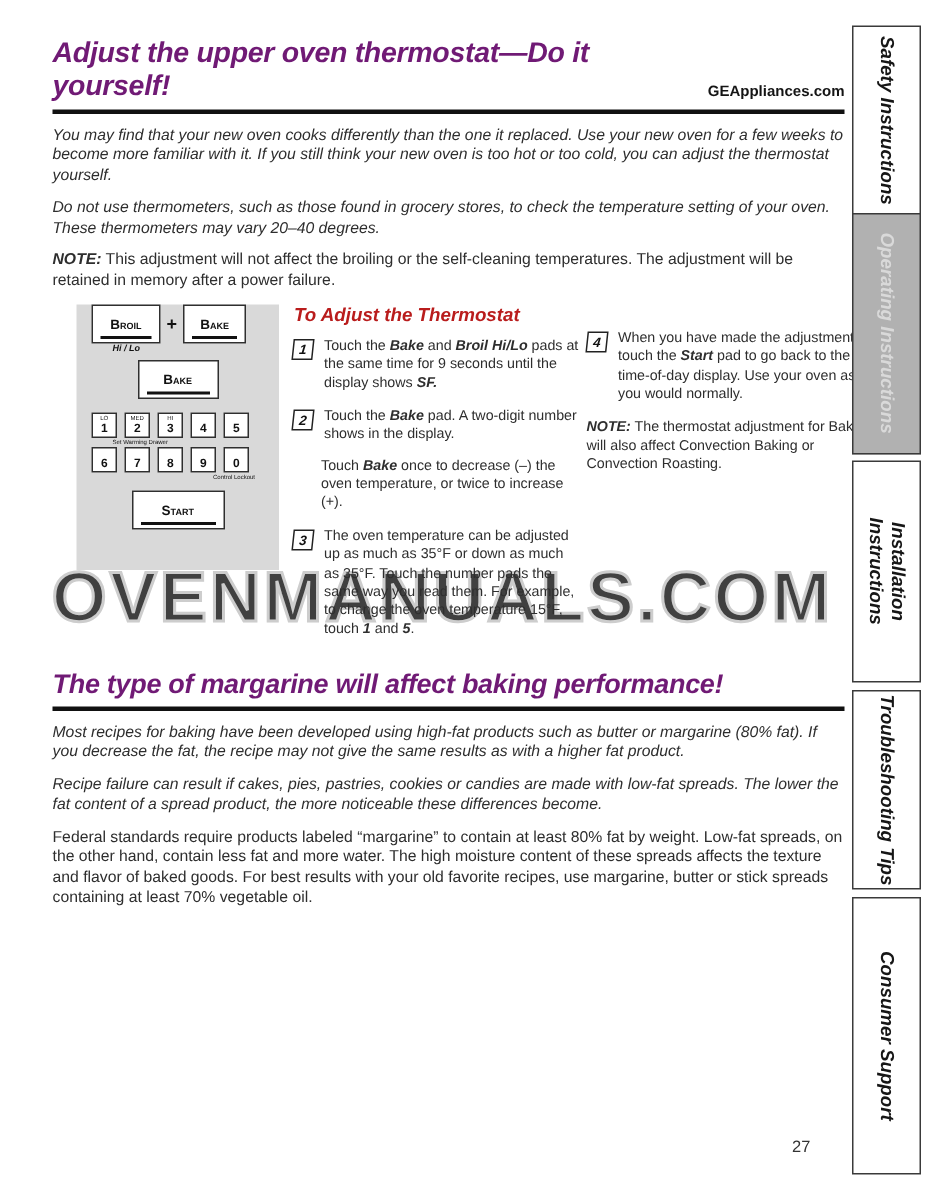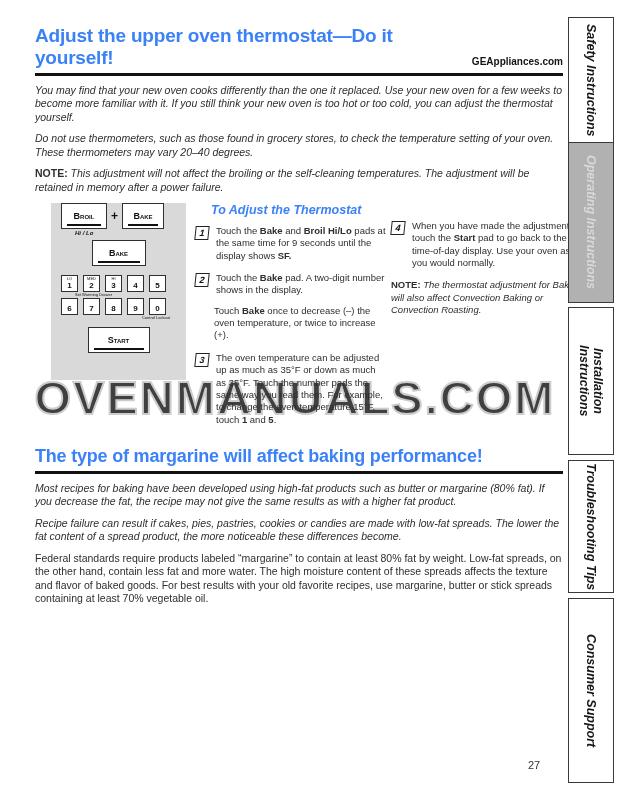--- a/index.html
+++ b/index.html
@@ -10,29 +10,29 @@
   .watermark{position:absolute;top:374px;left:28px;width:534px;text-align:center;
              font-size:47px;font-weight:bold;letter-spacing:2px;line-height:1;
              color:#404040;-webkit-text-stroke:2px #cdcdcd;z-index:0;user-select:none;}
 
   
   .sect{position:absolute;left:35px;width:528px;z-index:1;}
   .sect1{top:25px;}
   .sect2{top:446px;}
 
   .hdr-row{display:flex;justify-content:space-between;align-items:flex-end;}
-  .title{font-size:19px;font-weight:bold;color:#3b82f6;letter-spacing:-0.2px;}
+  .title{font-size:19px;font-weight:bold;font-style:italic;color:#701a75;letter-spacing:-0.2px;}
   .site{font-size:10px;font-weight:bold;color:#141414;padding-bottom:2px;}
   .rule{height:3px;background:#111;margin-top:4px;}
 
   .para{font-size:10.5px;line-height:1.28;margin:8px 0 0 0;}
   .ital{font-style:italic;}
   .s-n{font-style:normal;}
-  .s-b{font-weight:bold;}
-  .s-i{font-style:italic;text-align:right;}
+  .s-b{font-weight:bold;font-style:italic;}
+  .s-i{text-align:right;}
 
   
   .cols{display:flex;margin-top:9px;align-items:flex-start;}
 
   
   .panel{width:135px;height:177px;background:#d9d9d9;box-sizing:border-box;
          padding:0 10px;flex-shrink:0;margin-left:16px;}
   .pbtn{position:relative;background:#fff;border:1px solid #2f2f2f;
         display:flex;align-items:center;justify-content:center;
         font-variant:small-caps;font-weight:bold;font-size:9px;color:#111;box-sizing:border-box;}
@@ -48,21 +48,21 @@
   .key-sub{position:absolute;top:0;left:0;right:0;text-align:center;font-size:4px;line-height:5px;color:#111;}
   .key-num{position:absolute;bottom:0;left:0;right:0;text-align:center;font-size:8px;font-weight:bold;color:#111;line-height:10px;}
   .kcap{font-size:4px;line-height:6px;color:#111;height:6px;}
   .kcap1{padding-left:14px;}
   .kcap2{text-align:right;padding-right:6px;}
   .b-start{width:62px;height:26px;margin:6px auto 0 auto;}
 
   
   .colmid{width:192px;margin-left:9px;flex-shrink:0;}
   .colright{width:196px;margin-left:4px;flex-shrink:0;padding-top:17px;box-sizing:border-box;}
-  .proc-head{font-size:12.5px;font-weight:bold;font-style:italic;color:#3b82f6;margin:0 0 8px 16px;}
+  .proc-head{font-size:12.5px;font-weight:bold;font-style:italic;color:#b91c1c;margin:0 0 8px 1px;}
   .step{display:flex;margin-bottom:10px;}
   .stepnum{width:12px;height:12px;border:1px solid #222;flex-shrink:0;margin:1px 7px 0 0;
            display:flex;align-items:center;justify-content:center;
            font-size:9px;font-style:italic;font-weight:bold;color:#111;transform:skewX(-6deg);}
   .steptext{font-size:9.5px;line-height:1.3;color:#2e2e2e;}
   .substep{margin:-2px 0 10px 19px;font-size:9.5px;line-height:1.3;}
   .procnote{font-size:9.5px;line-height:1.3;margin-top:2px;}
 
   
   .tab{position:absolute;left:568px;width:46px;box-sizing:border-box;border:1px solid #3a3a3a;

